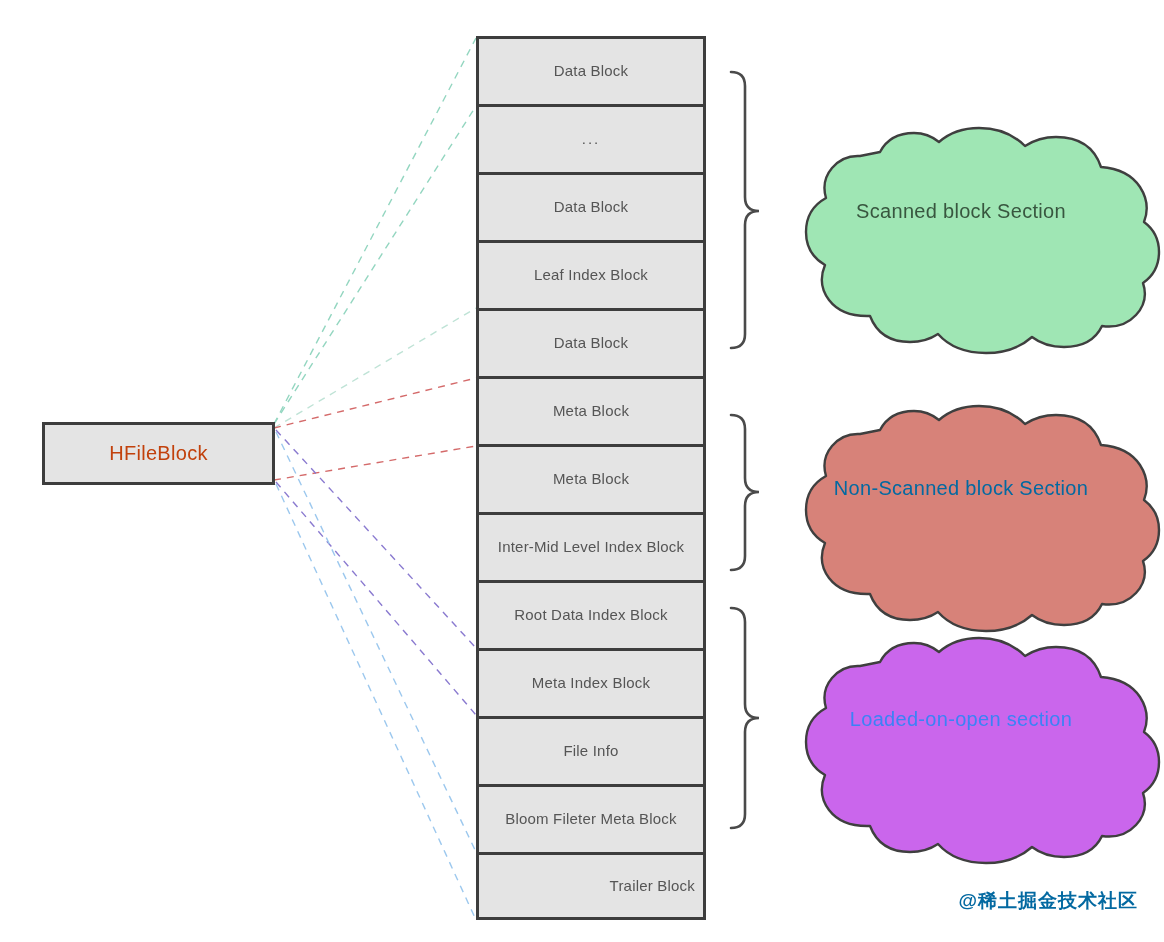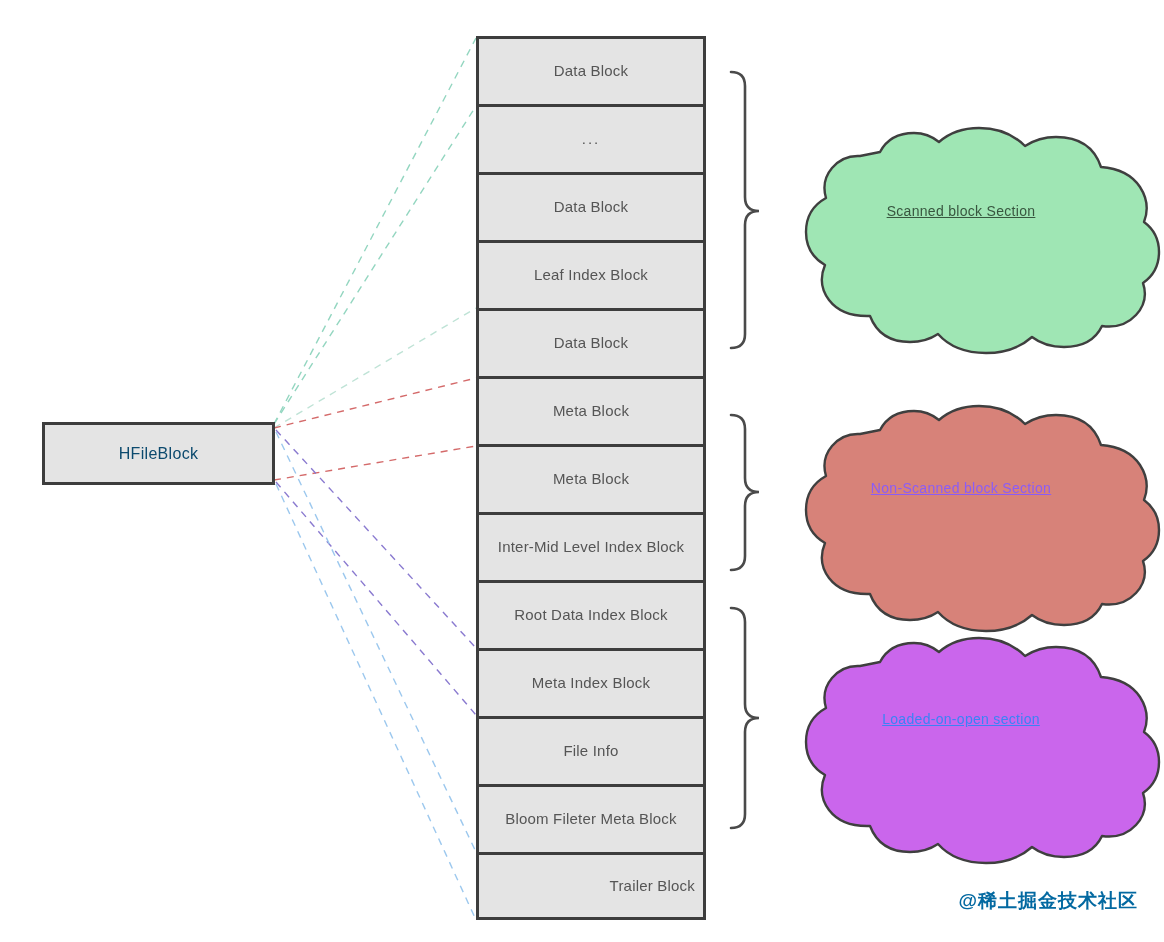--- a/index.html
+++ b/index.html
@@ -48,22 +48,22 @@
     width: 233px;
     height: 63px;
     background: #e4e4e4;
     border: 3px solid #3d3d3d;
     box-sizing: border-box;
     display: flex;
     align-items: center;
     justify-content: center;
   }
   .src-box .lbl {
-    font-size: 16px;
-    color: #0c4a6e;
+    font-size: 20px;
+    color: #c2410c;
     letter-spacing: .3px;
   }
 
   .stack {
     position: absolute;
     left: 476px;
     top: 36px;
     width: 230px;
   }
   .blk {
@@ -89,28 +89,27 @@
     line-height: 1.35;
     letter-spacing: .2px;
   }
   .blk.ellipsis .lbl {
     font-size: 15px;
     letter-spacing: 2px;
   }
 
   .cloud-label {
     position: absolute;
-    font-size: 14px;
+    font-size: 20px;
     letter-spacing: .3px;
     white-space: nowrap;
     transform: translate(-50%, -50%);
-    text-decoration: underline;
   }
   .cloud-label.green  { color: #38563f; }
-  .cloud-label.red    { color: #8b5cf6; }
+  .cloud-label.red    { color: #0369a1; }
   .cloud-label.purple { color: #3b82f6; }
 
   .watermark {
     position: absolute;
     right: 26px;
     bottom: 28px;
     font-size: 19px;
     color: #0369a1;
     letter-spacing: 1px;
     white-space: nowrap;

